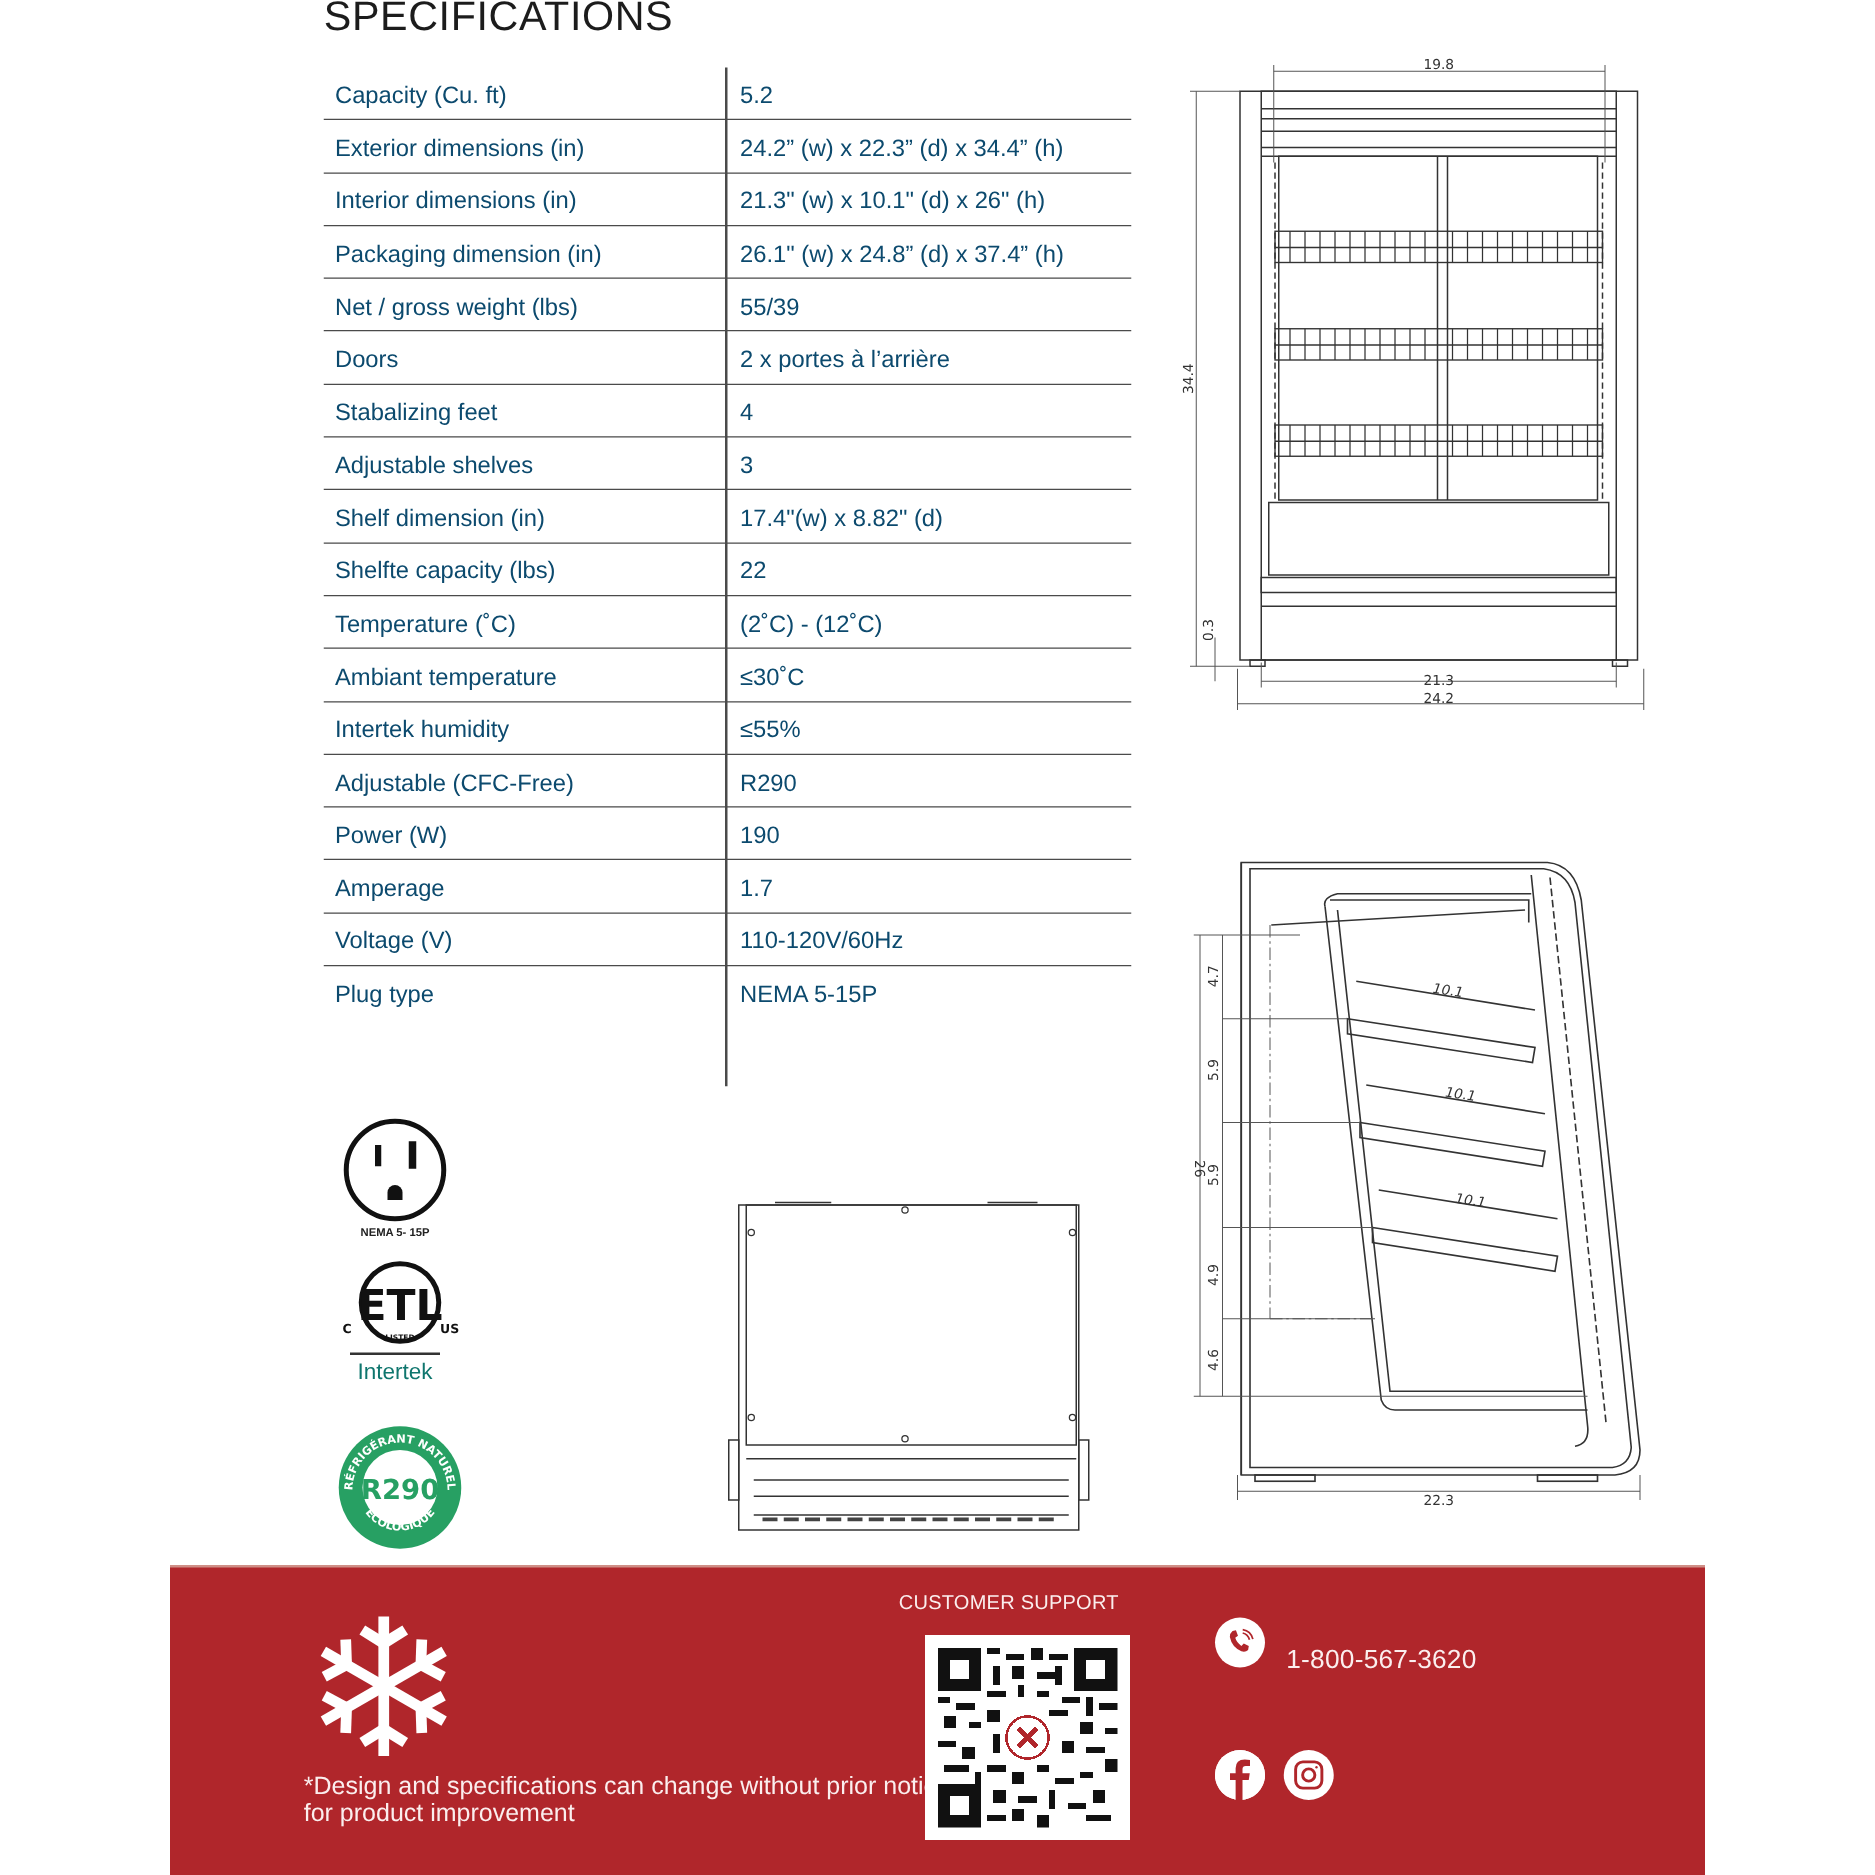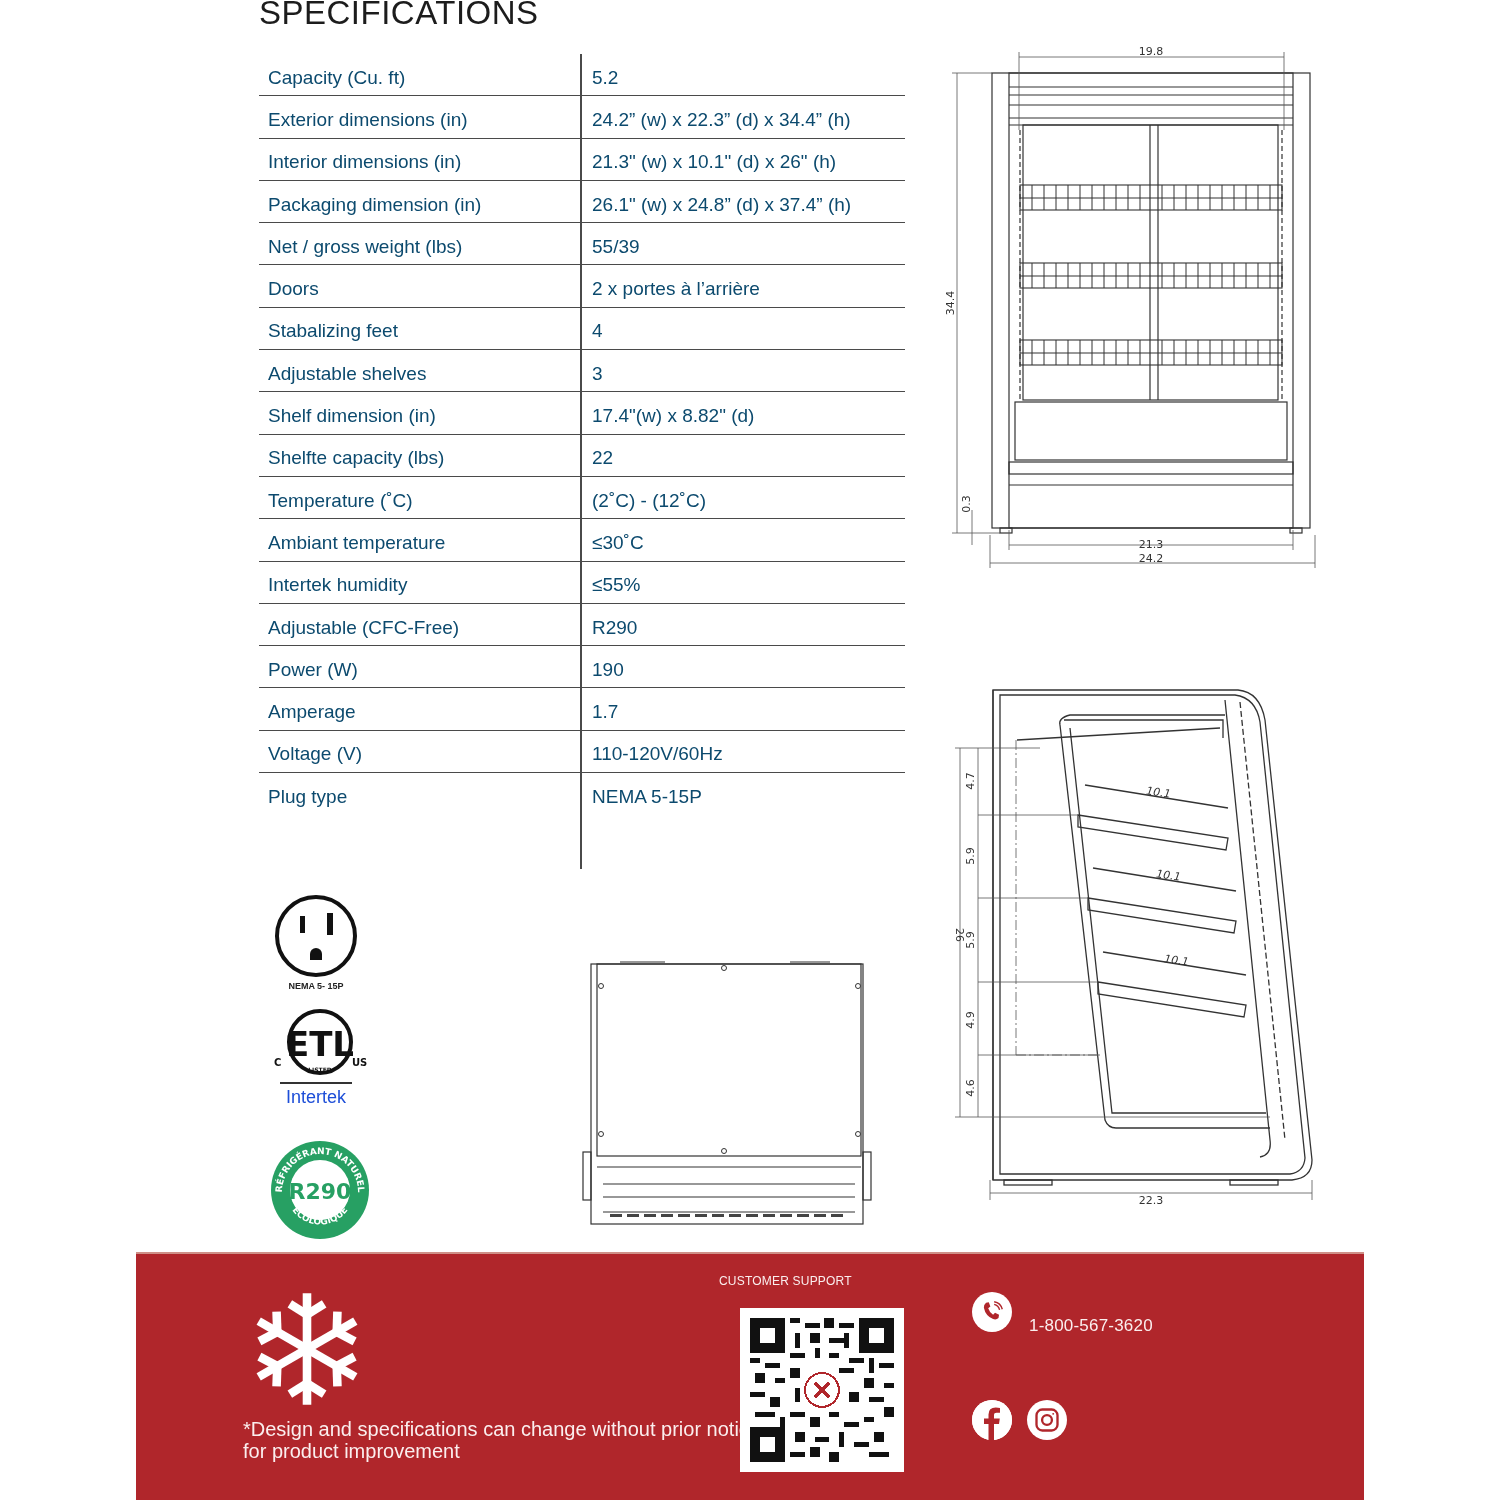--- a/index.html
+++ b/index.html
@@ -22,49 +22,49 @@
   }
   .spec-label { left: 9px; }
   .spec-value { left: 333px; }
 
   
   .logo-col { position: absolute; left: 266px; top: 890px; width: 110px; }
   .nema-logo { position: absolute; left: 8px; top: 4px; width: 84px; height: 84px; }
   .nema-caption { position: absolute; left: 0; top: 91px; width: 100px; text-align: center; font-size: 9px; font-weight: bold; color: #222; }
   .etl-logo { position: absolute; left: 6px; top: 118px; width: 96px; height: 74px; }
   .etl-rule { position: absolute; left: 14px; top: 192px; width: 72px; height: 1.5px; background: #333; }
-  .intertek { position: absolute; left: 0; top: 197px; width: 100px; text-align: center; font-size: 18px; color: #1d4ed8; }
+  .intertek { position: absolute; left: 0; top: 197px; width: 100px; text-align: center; font-size: 18px; color: #0f766e; }
   .r290-logo { position: absolute; left: 2px; top: 250px; width: 104px; height: 100px; }
 
   
   .drawing { position: absolute; }
   .front-view { left: 940px; top: 40px; width: 390px; height: 540px; }
   .back-view { left: 575px; top: 952px; width: 300px; height: 275px; }
   .side-view { left: 940px; top: 680px; width: 390px; height: 530px; }
   .dim-label { font-family: "DejaVu Sans", sans-serif; font-size: 11px; fill: #333; }
 
   
   .footer {
     position: absolute; left: 136px; top: 1252px; width: 1228px; height: 248px;
     background: #b0262b; border-top: 2px solid #cf8f87;
   }
   .snowflake { position: absolute; left: 104px; top: 36px; width: 134px; height: 118px; }
   .disclaimer {
     position: absolute; left: 107px; top: 164px; width: 520px;
     font-size: 20px; line-height: 22px; color: #fbeeee;
   }
-  .support-title { position: absolute; left: 583px; top: 20px; font-size: 12px; color: #fbeeee; letter-spacing: 0.2px; }
+  .support-title { position: absolute; left: 583px; top: 20px; font-size: 16px; color: #fbeeee; letter-spacing: 0.2px; }
   .qr-box { position: absolute; left: 604px; top: 54px; width: 164px; height: 164px; background: #ffffff; padding: 10px; }
   .qr-box svg { width: 144px; height: 144px; display: block; }
   .contact-row { position: absolute; left: 836px; display: flex; align-items: center; }
   .contact-icon {
     width: 40px; height: 40px; border-radius: 50%; background: #ffffff;
     display: flex; align-items: center; justify-content: center;
   }
-  .contact-text { margin-left: 17px; font-size: 17px; color: #fbeeee; letter-spacing: 0.2px; margin-top: 28px; }
+  .contact-text { margin-left: 17px; font-size: 21px; color: #fbeeee; letter-spacing: 0.2px; margin-top: 28px; }
   .social-row { position: absolute; left: 836px; top: 146px; display: flex; gap: 15px; }
 </style>
 </head>
 <body>
 
 <h1 class="page-title">SPECIFICATIONS</h1>
 
 <div class="spec-table">
   <div class="spec-divider"></div>
   <div class="spec-row">

